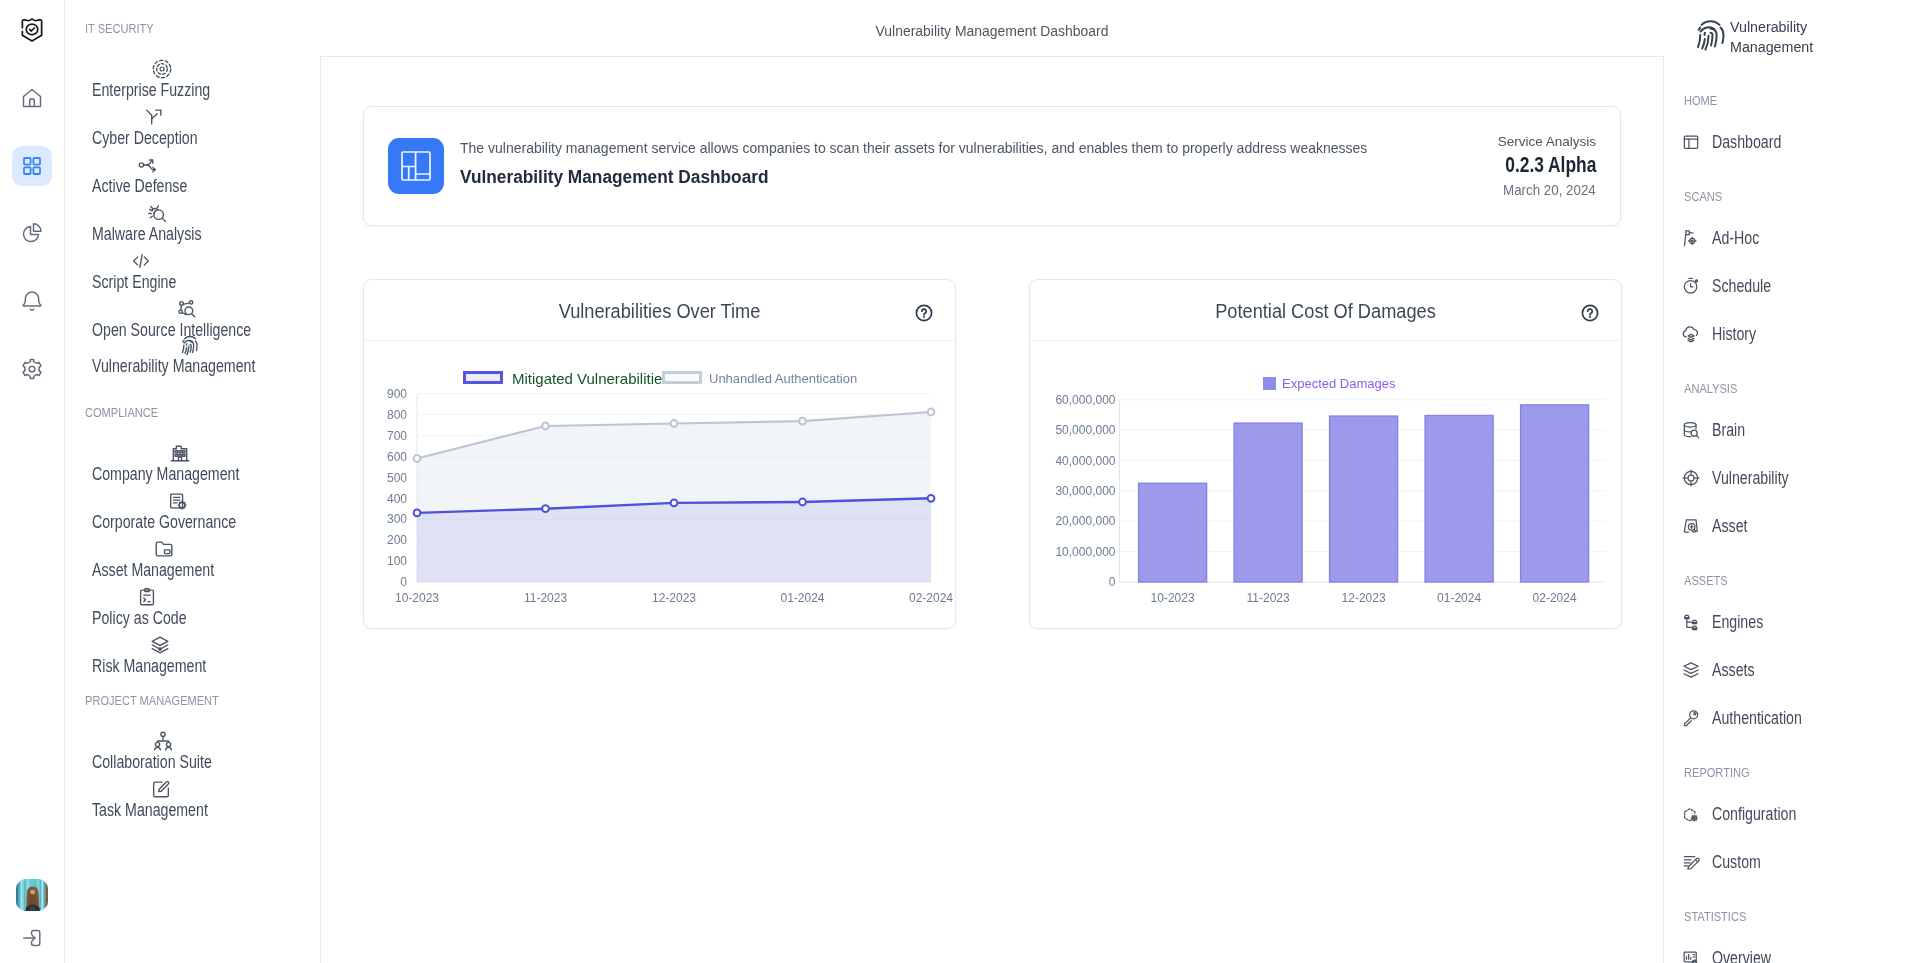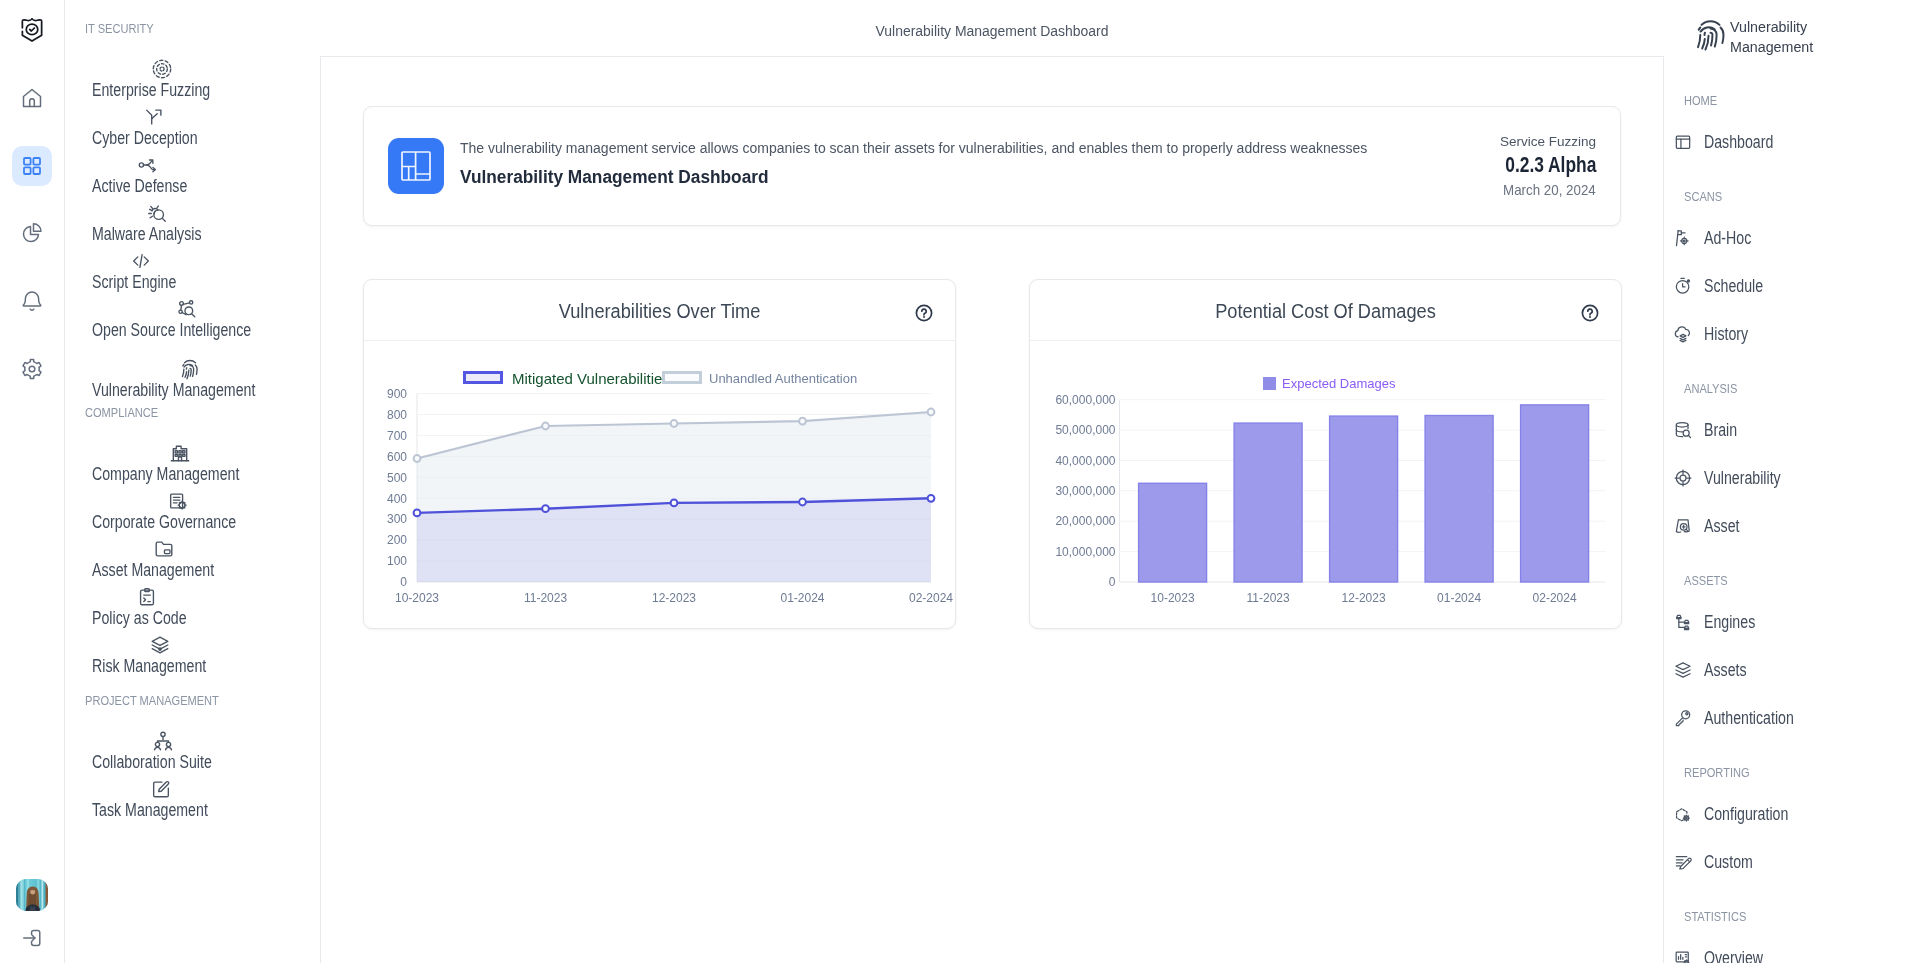--- a/index.html
+++ b/index.html
@@ -29,21 +29,21 @@
 
 #chart1 { left:42px; top:222px; width:593px; height:350px; }
 #chart2 { left:708px; top:222px; width:593px; height:350px; }
 .ctitle { position:absolute; top:19.5px; left:0; width:100%; text-align:center; font-size:20px; color:#3d4856; transform:scaleX(0.91); }
 .chelp { position:absolute; top:24px; right:22px; }
 .cdivider { position:absolute; top:60px; left:0; width:100%; height:1px; background:#efeff2; }
 
 #rightmenu { position:absolute; left:1665px; top:0; width:233px; height:963px; background:#fff; }
 #rmtitle { position:absolute; left:65px; top:17px; font-size:15.5px; color:#394150; line-height:19.5px; transform:scaleX(0.92); transform-origin:0 0; }
 .rseclabel { position:absolute; left:19px; font-size:13.5px; color:#8b94a3; white-space:nowrap; transform:scaleX(0.82); transform-origin:0 50%; }
-.ritem { position:absolute; left:8px; height:22px; display:flex; align-items:center; white-space:nowrap;justify-content:center; }
+.ritem { position:absolute; left:16px; height:22px; display:flex; align-items:center; white-space:nowrap;justify-content:center; }
 .ritem span { margin-left:11px; font-size:17.5px; color:#414b5a; display:inline-block; transform:scaleX(0.81); transform-origin:0 50%; }
 </style>
 </head>
 <body>
 
 <div id="rail">
   <svg class="railicon" style="top:30px" width="30" height="30" viewBox="0 0 24 24" fill="none" stroke="#16191f" stroke-width="1.4" stroke-linecap="round" stroke-linejoin="round">
     <path d="M12 3.2 C10.8 4.4 9 4.6 7.6 4.2 C6.4 3.9 5.2 3.5 4.6 4.1 C4 4.7 4.3 6 4.3 7.4 L4.3 10.2"></path>
     <path d="M12 3.2 C13.2 4.4 15 4.6 16.4 4.2 C17.6 3.9 18.8 3.5 19.4 4.1 C20 4.7 19.7 6 19.7 7.4 L19.7 16.2 L12 20.8 L4.3 16.2 L4.3 13.1"></path>
     <ellipse cx="12" cy="11.5" rx="4.6" ry="4.2"></ellipse>
@@ -165,21 +165,21 @@
         <circle cx="16.5" cy="4.8" r="1.8"></circle>
         <circle cx="5" cy="15" r="1.8"></circle>
         <path d="M7.8 7 l6.9-1.6"></path>
         <path d="M6 8 l-.7 5.2"></path>
         <path d="M6.6 15.8 l4.4 2.4"></path>
         <circle cx="14" cy="14" r="4.2"></circle>
         <path d="M17 17.2 L20.5 20.5"></path>
       </svg>
       <span>Open Source Intelligence</span>
     </div>
-    <div class="mitem" style="top:358px">
+    <div class="mitem" style="top:334px">
       <svg width="22" height="22" viewBox="0 0 24 24" fill="none" stroke="#4a5462" stroke-width="1.5" stroke-linecap="round" stroke-linejoin="round">
         <path d="M6 5.2 a8.5 8.5 0 0 1 12 0"></path>
         <path d="M4.2 8.6 a10 10 0 0 1 1-1.5"></path>
         <path d="M17.8 7.6 a6.5 6.5 0 0 1 1.9 4.6 c0 1.9-.2 3.8-.7 5.5"></path>
         <path d="M5.5 9.8 a6.5 6.5 0 0 1 9.2-1.5"></path>
         <path d="M5.3 12.2 c0 2.8-.5 5.5-1.5 8"></path>
         <path d="M12 8.2 a4 4 0 0 1 4 4 c0 2.7-.4 5.4-1.2 7.9"></path>
         <path d="M8.1 12.2 a4 4 0 0 1 .3-1.5"></path>
         <path d="M8.3 14.8 c-.2 2.2-.8 4.3-1.7 6.3"></path>
         <path d="M12 11.4 a1.3 1.3 0 0 1 1.3 1.3 c0 2.4-.3 4.8-1 7.1"></path>
@@ -266,21 +266,21 @@
 <div id="panel">
   <div class="card" id="infocard">
     <div id="blueicon">
       <svg style="position:absolute;left:13px;top:13px" width="30" height="30" viewBox="0 0 30 30" fill="none" stroke="#ffffff" stroke-width="1.7" stroke-linejoin="round" stroke-opacity="0.92">
         <rect x="1" y="1" width="28" height="28" rx="1"></rect>
         <path d="M14.6 1 V29 M1 15.5 H14.6 M7.7 15.5 V29 M14.6 23 H29"></path>
       </svg>
     </div>
     <div id="infodesc">The vulnerability management service allows companies to scan their assets for vulnerabilities, and enables them to properly address weaknesses</div>
     <div id="infotitle">Vulnerability Management Dashboard</div>
-    <div id="sv1">Service Fuzzing</div>
+    <div id="sv1">Service Analysis</div>
     <div id="sv2">0.2.3 Alpha</div>
     <div id="sv3">March 20, 2024</div>
   </div>
 
   <div class="card" id="chart1">
     <div class="ctitle">Vulnerabilities Over Time</div>
     <svg class="chelp" width="18" height="18" viewBox="0 0 18 18" fill="none">
       <circle cx="9" cy="9" r="7.6" stroke="#2f3a4c" stroke-width="1.7"></circle>
       <path d="M6.8 7.2 a2.2 2.2 0 1 1 3 2.1 c-.6.25-.8.6-.8 1.2 v.3" stroke="#2f3a4c" stroke-width="1.7" stroke-linecap="round"></path>
       <circle cx="9" cy="13" r="1" fill="#2f3a4c"></circle>

